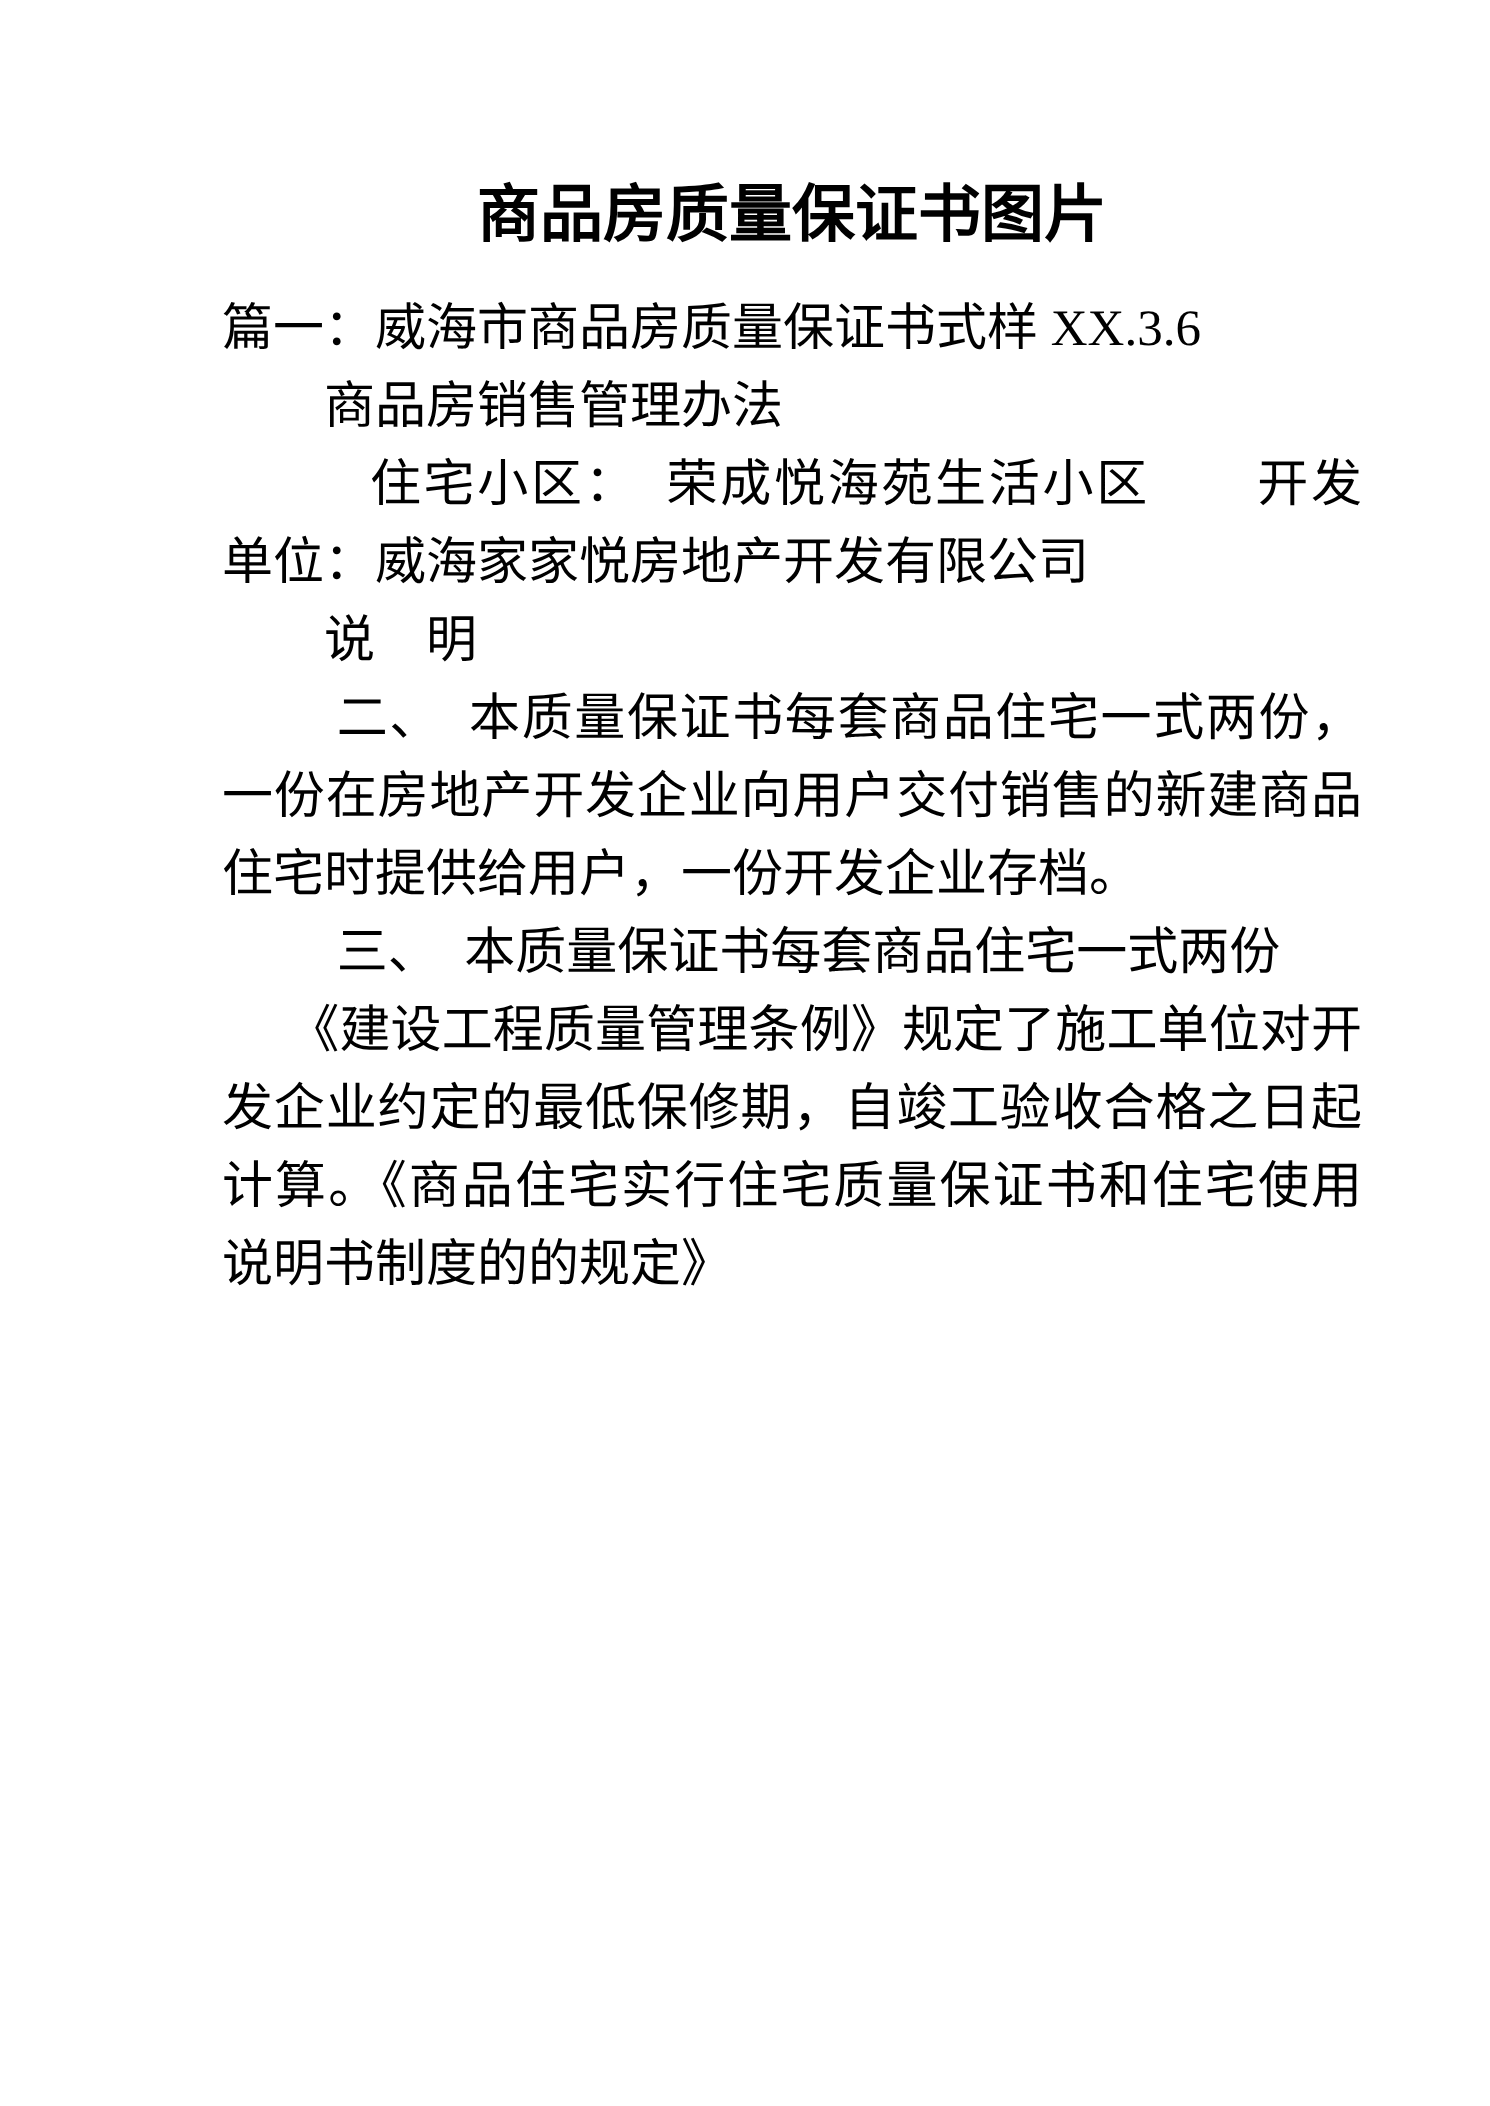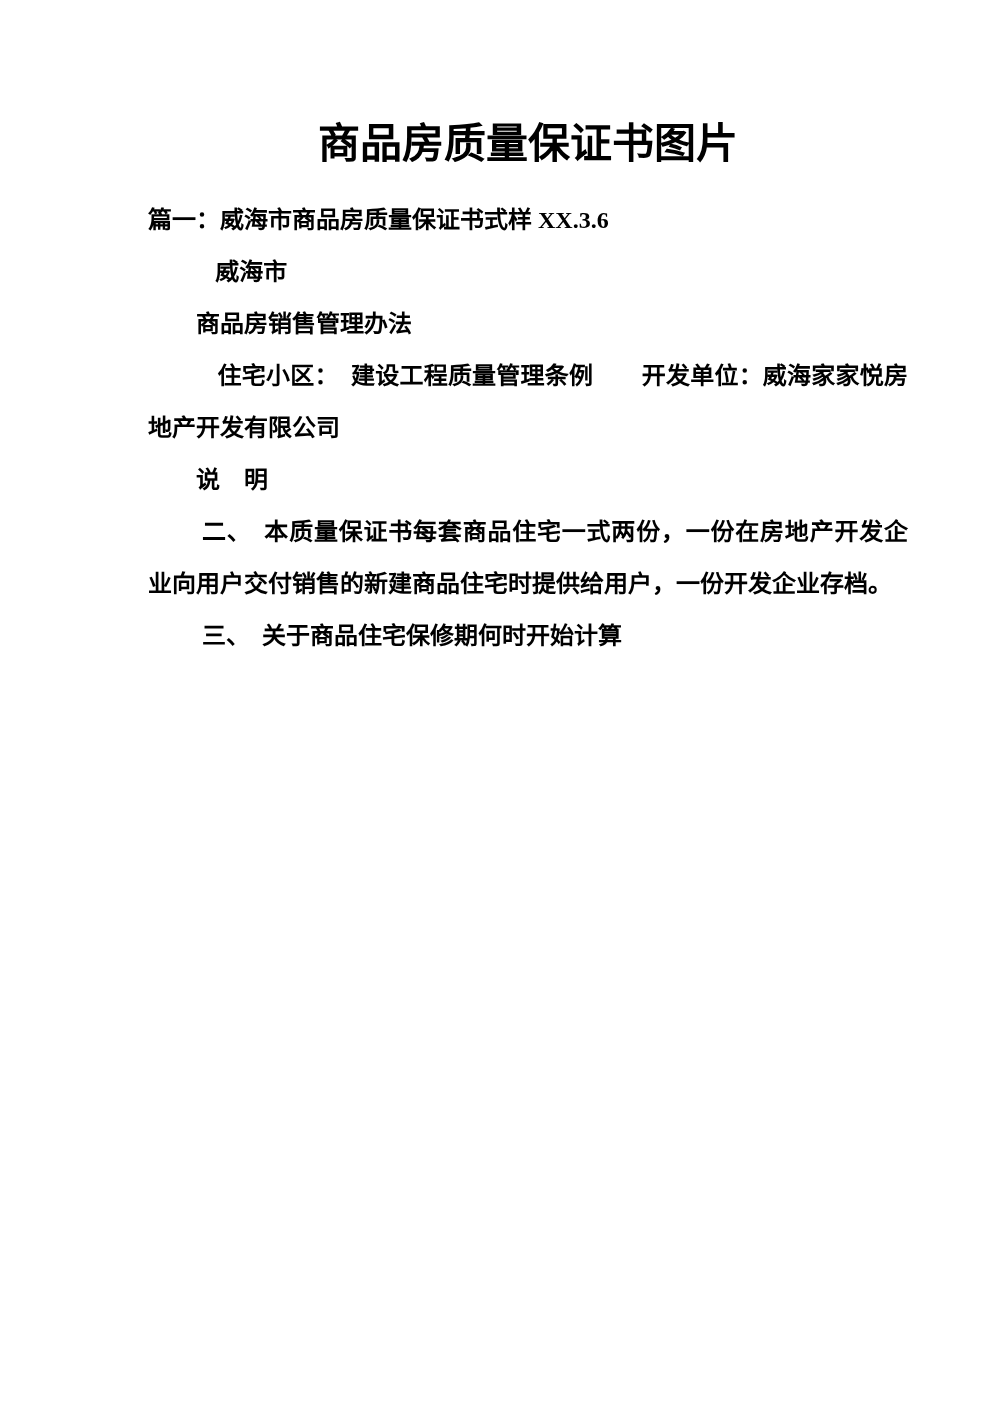--- a/index.html
+++ b/index.html
@@ -23,51 +23,50 @@
   }
   .doc-title {
     font-size: 42px;
     font-weight: bold;
     line-height: 55px;
     text-align: center;
     margin: 0 0 22px 0;
     letter-spacing: 0;
   }
   .para {
-    font-size: 24px;
+    font-size: 34px;
     line-height: 52px;
     margin: 0;
     text-align: justify;
     word-break: break-all;
-    font-weight: bold;
   }
   
   .ind-0 { text-indent: 0; }
   .ind-a { text-indent: 1.7em; }
   .ind-b { text-indent: 2.8em; }
   .ind-c { text-indent: 2em; }
   .ind-d { text-indent: 2.9em; }
   .ind-e { text-indent: 2.25em; }
   .ind-f { text-indent: 1.3em; }
 </style>
 </head>
 <body>
 
 <div class="page">
   <h1 class="doc-title">商品房质量保证书图片</h1>
 
   <p class="para ind-0">篇一：威海市商品房质量保证书式样 XX.3.6</p>
 
 
-  <p class="para ind-b">威海市</p>
 
   <p class="para ind-c">商品房销售管理办法</p>
 
-  <p class="para ind-d">住宅小区：　建设工程质量管理条例　　开发单位：威海家家悦房地产开发有限公司</p>
+  <p class="para ind-d">住宅小区：　荣成悦海苑生活小区　　开发单位：威海家家悦房地产开发有限公司</p>
 
   <p class="para ind-c">说　明</p>
 
 
   <p class="para ind-e">二、　本质量保证书每套商品住宅一式两份，一份在房地产开发企业向用户交付销售的新建商品住宅时提供给用户，一份开发企业存档。</p>
 
-  <p class="para ind-e">三、　关于商品住宅保修期何时开始计算</p>
+  <p class="para ind-e">三、　本质量保证书每套商品住宅一式两份</p>
 
+  <p class="para ind-f">《建设工程质量管理条例》规定了施工单位对开发企业约定的最低保修期，自竣工验收合格之日起计算。《商品住宅实行住宅质量保证书和住宅使用说明书制度的的规定》</p>
 </div>
 
 </body></html>

